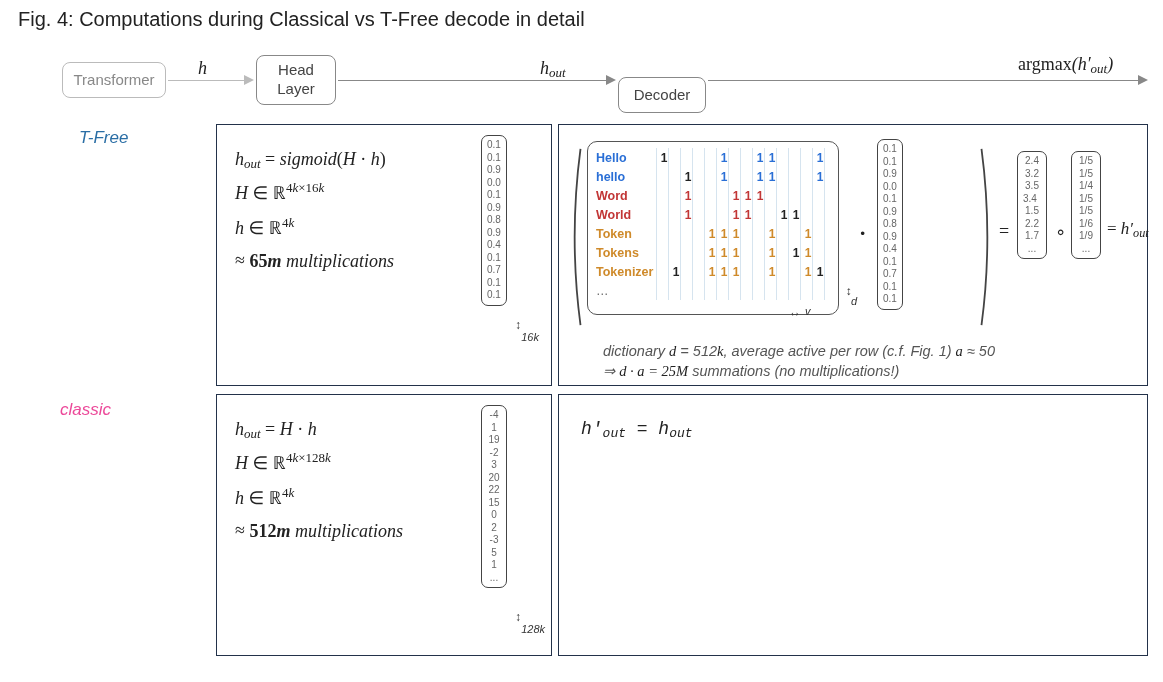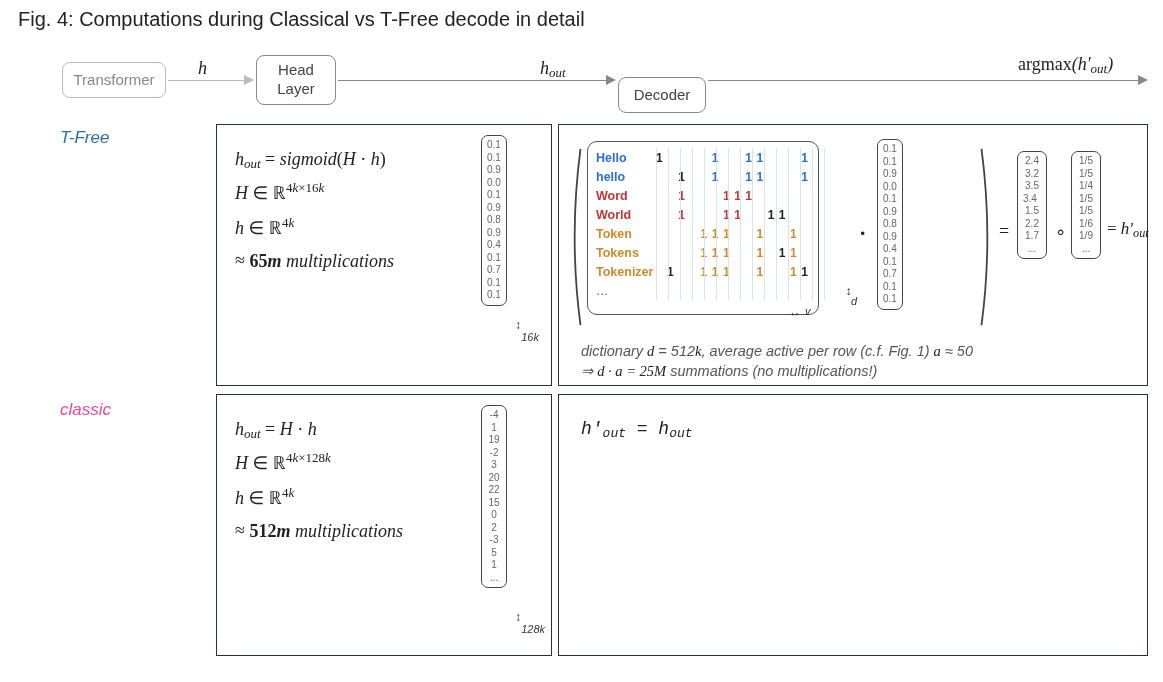--- a/index.html
+++ b/index.html
@@ -51,21 +51,21 @@
   .arrow-label {
     font-style: italic;
     font-size: 18px;
     color: #222;
   }
 
   .row-label {
     font-size: 17px;
     font-style: italic;
   }
-  .row-label.tfree { color: #2a6ea5; }
+  .row-label.tfree { color: #2a6ea5; margin-left: 19px; }
   .row-label.classic { color: #ec4899; }
 
   .panel {
     border: 1.8px solid #23324a;
     background: #fff;
   }
 
   .math {
     font-family: "Cambria Math", "STIXGeneral", "Times New Roman", serif;
     font-size: 18px;
@@ -134,20 +134,21 @@
     font-family: serif;
     font-size: 18px;
     color: #222;
   }
 
   .note {
     font-style: italic;
     font-size: 14.5px;
     color: #555;
     white-space: nowrap;
+    margin-left: 22px;
   }
   .note .math-inline { font-family: "Cambria Math", serif; font-style: italic; color:#222; }
 
   .dim-arrow {
     font-size: 12px;
     color: #333;
   }
 </style>
 </head>
 <body>
@@ -216,21 +217,21 @@
   <div class="abs panel" style="left:558px; top:124px; width:590px; height:262px;">
 
     <svg class="paren-svg" viewBox="0 0 20 200" style="left:8px; top:12px; width:18px; height:200px; stroke:#444; fill:none; stroke-width:2;">
       <path d="M15,2 Q2,100 15,198"></path>
     </svg>
 
     <svg class="paren-svg" viewBox="0 0 20 200" style="left:418px; top:12px; width:18px; height:200px; stroke:#444; fill:none; stroke-width:2;">
       <path d="M5,2 Q18,100 5,198"></path>
     </svg>
 
-    <div class="abs token-matrix" style="left:28px; top:16px; width:232px;" id="tok_matrix">
+    <div class="abs token-matrix" style="left:28px; top:16px; width:252px;" id="tok_matrix">
       <div class="tm-grid" id="tm_grid" style="left: 68px; right: 6px;">
           <div class="vline" style="left: 0px;"></div>
           <div class="vline" style="left: 12px;"></div>
           <div class="vline" style="left: 24px;"></div>
           <div class="vline" style="left: 36px;"></div>
           <div class="vline" style="left: 48px;"></div>
           <div class="vline" style="left: 60px;"></div>
           <div class="vline" style="left: 72px;"></div>
           <div class="vline" style="left: 84px;"></div>
           <div class="vline" style="left: 96px;"></div>

